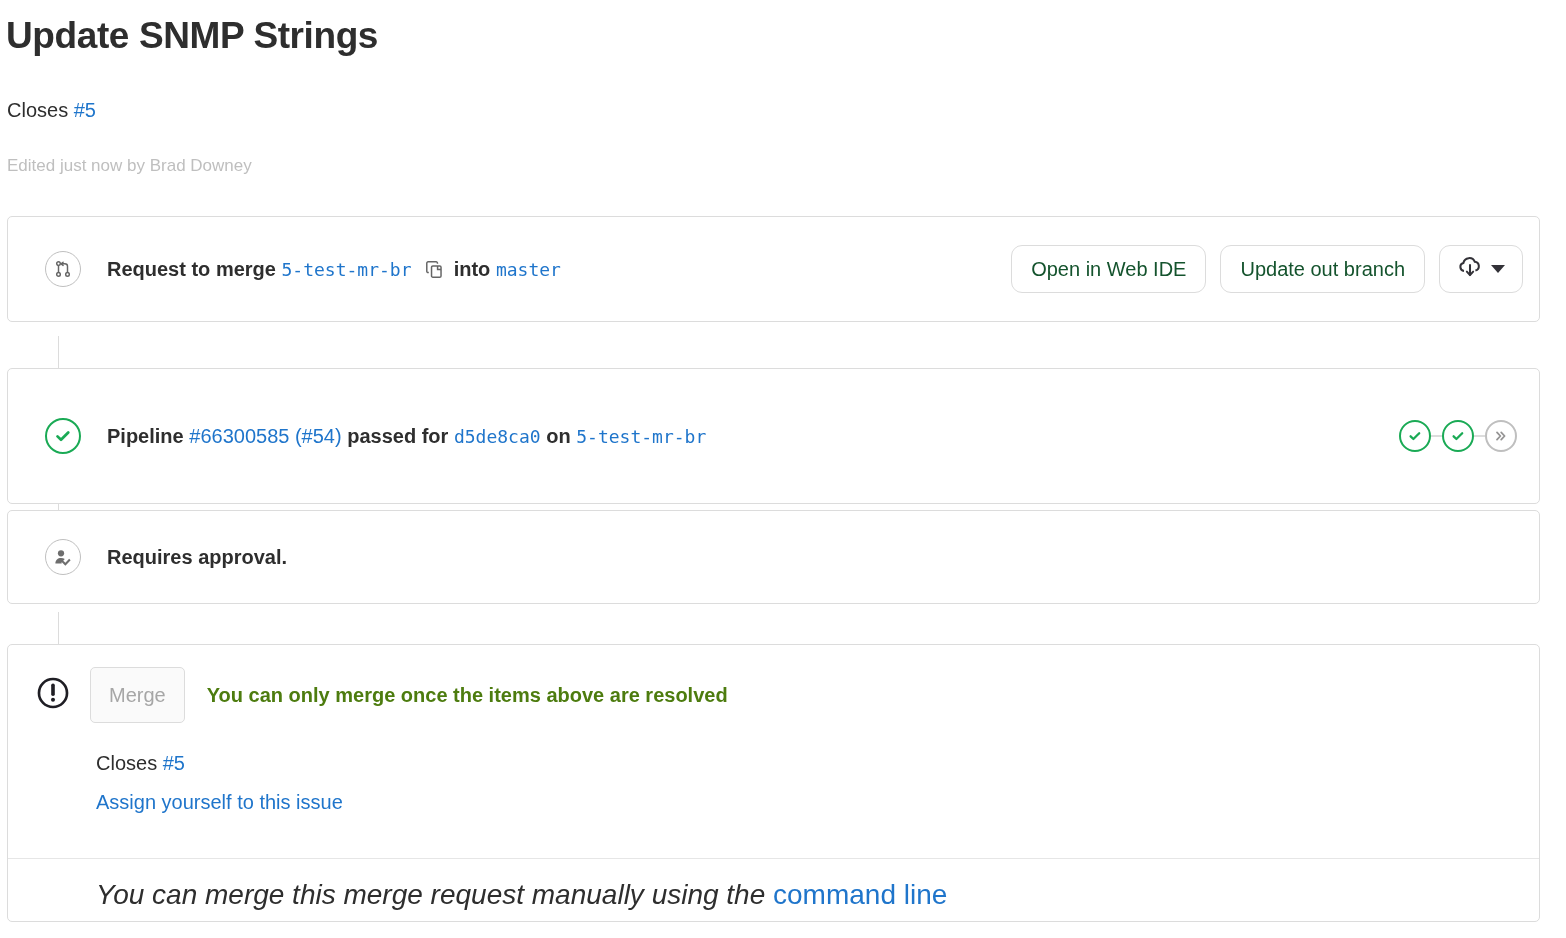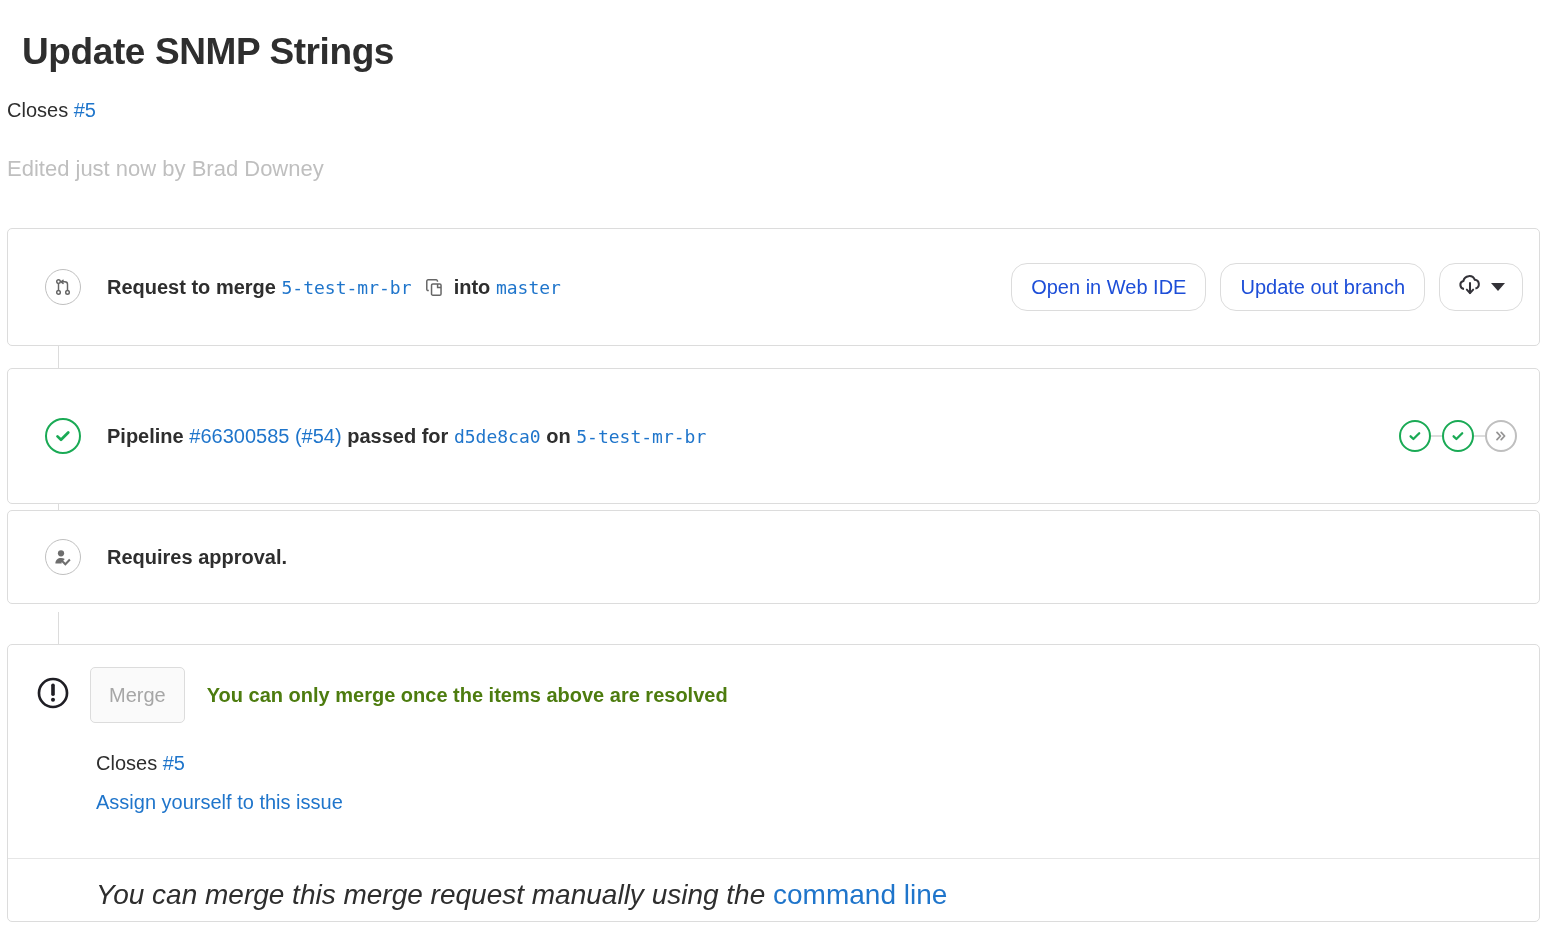--- a/index.html
+++ b/index.html
@@ -16,34 +16,34 @@
   .page { position: relative; width: 1566px; height: 938px; overflow: hidden; }
 
   
   .mr-title {
     position: absolute;
     left: 6px; top: 14px;
     font-size: 37px;
     font-weight: bold;
     letter-spacing: -0.4px;
     color: #2e2e2e;
-    margin: 16px;
+    margin: 0;
     line-height: 1.2;
   }
   .closes-line {
     position: absolute;
     left: 7px; top: 96px;
     font-size: 20px;
     color: #2e2e2e;
     line-height: 1.4;
   }
   .edited-line {
     position: absolute;
     left: 7px; top: 154px;
-    font-size: 22px;
+    font-size: 17px;
     color: #bfbfbf;
     line-height: 1.4;
   }
   a.link { color: #1f75cb; text-decoration: none; }
 
   
   .card {
     position: absolute;
     left: 7px;
     width: 1533px;
@@ -103,24 +103,24 @@
     right: 16px;
     top: 50%;
     transform: translateY(-50%);
     display: flex;
     align-items: center;
     gap: 14px;
   }
   .btn {
     background: #fff;
     border: 1px solid #dcdcdc;
-    border-radius: 16px;
+    border-radius: 11px;
     font-family: "Liberation Sans", sans-serif;
     font-size: 20px;
-    color: #1d4ed8;
+    color: #14532d;
     height: 48px;
     padding: 0 19px;
     cursor: pointer;
     white-space: nowrap;
     display: flex; align-items: center; justify-content: center;
   }
   .btn-icon {
     width: 84px;
     padding: 0;
     gap: 9px;
@@ -205,21 +205,21 @@
     <span>Closes</span>
     <a class="link" href="#">#5</a>
   </div>
 
   <div class="edited-line">Edited just now by Brad Downey</div>
 
   <div class="connector" style="top:336px;height:32px;"></div>
   <div class="connector" style="top:478px;height:32px;"></div>
   <div class="connector" style="top:612px;height:32px;"></div>
 
-  <div class="card" style="top:228px;height:118px;">
+  <div class="card" style="top:216px;height:106px;">
     <div class="row-inner">
       <span class="status-circle">
         <svg width="18" height="18" viewBox="0 0 16 16" fill="none" stroke="#666" stroke-width="1.3">
           <circle cx="4" cy="3.2" r="1.6"></circle>
           <circle cx="4" cy="12.8" r="1.6"></circle>
           <circle cx="12" cy="12.8" r="1.6"></circle>
           <path d="M4 4.8 L4 11.2"></path>
           <path d="M12 11.2 L12 5.6 C12 4.3 11 3.4 9.6 3.4 L6.6 3.4"></path>
           <path d="M8.1 2 L6.3 3.4 L8.1 4.8" stroke-linejoin="round" stroke-linecap="round"></path>
         </svg>

